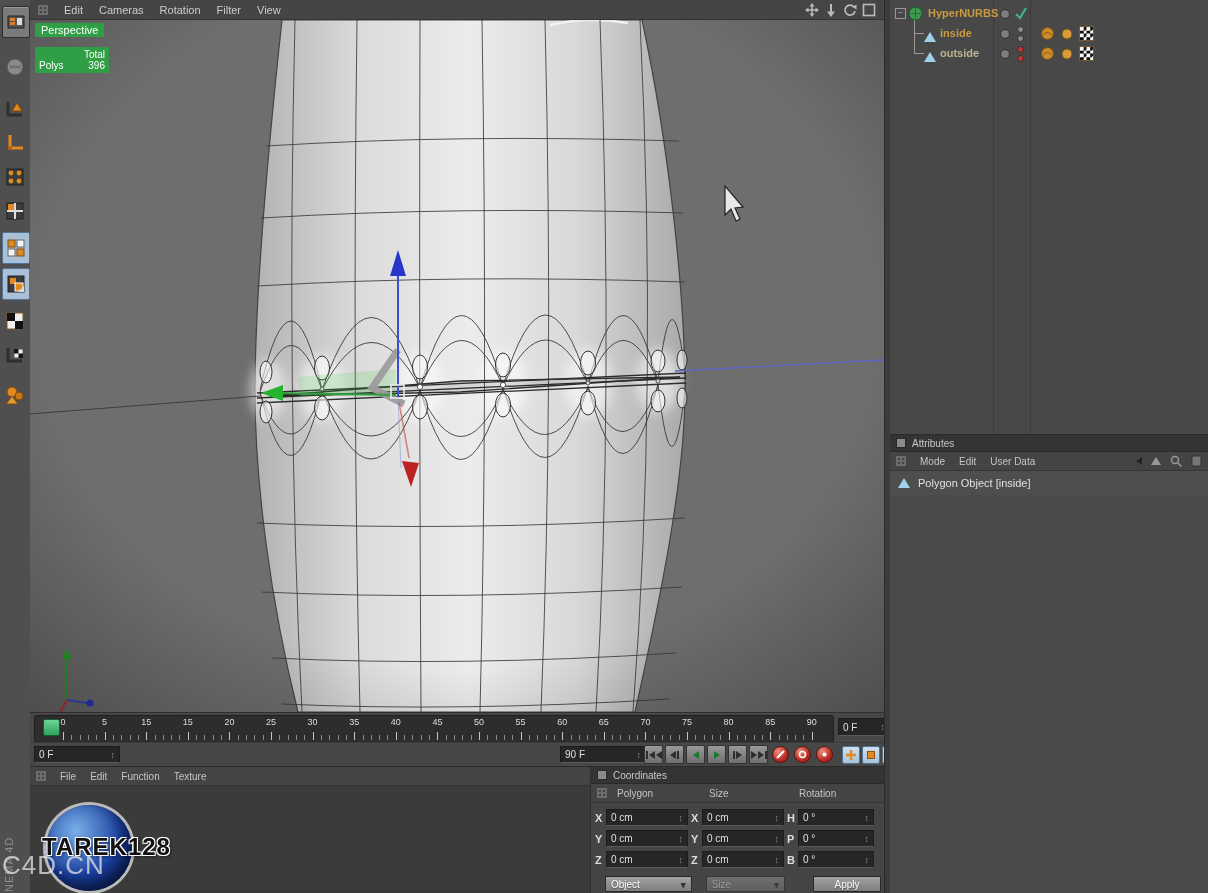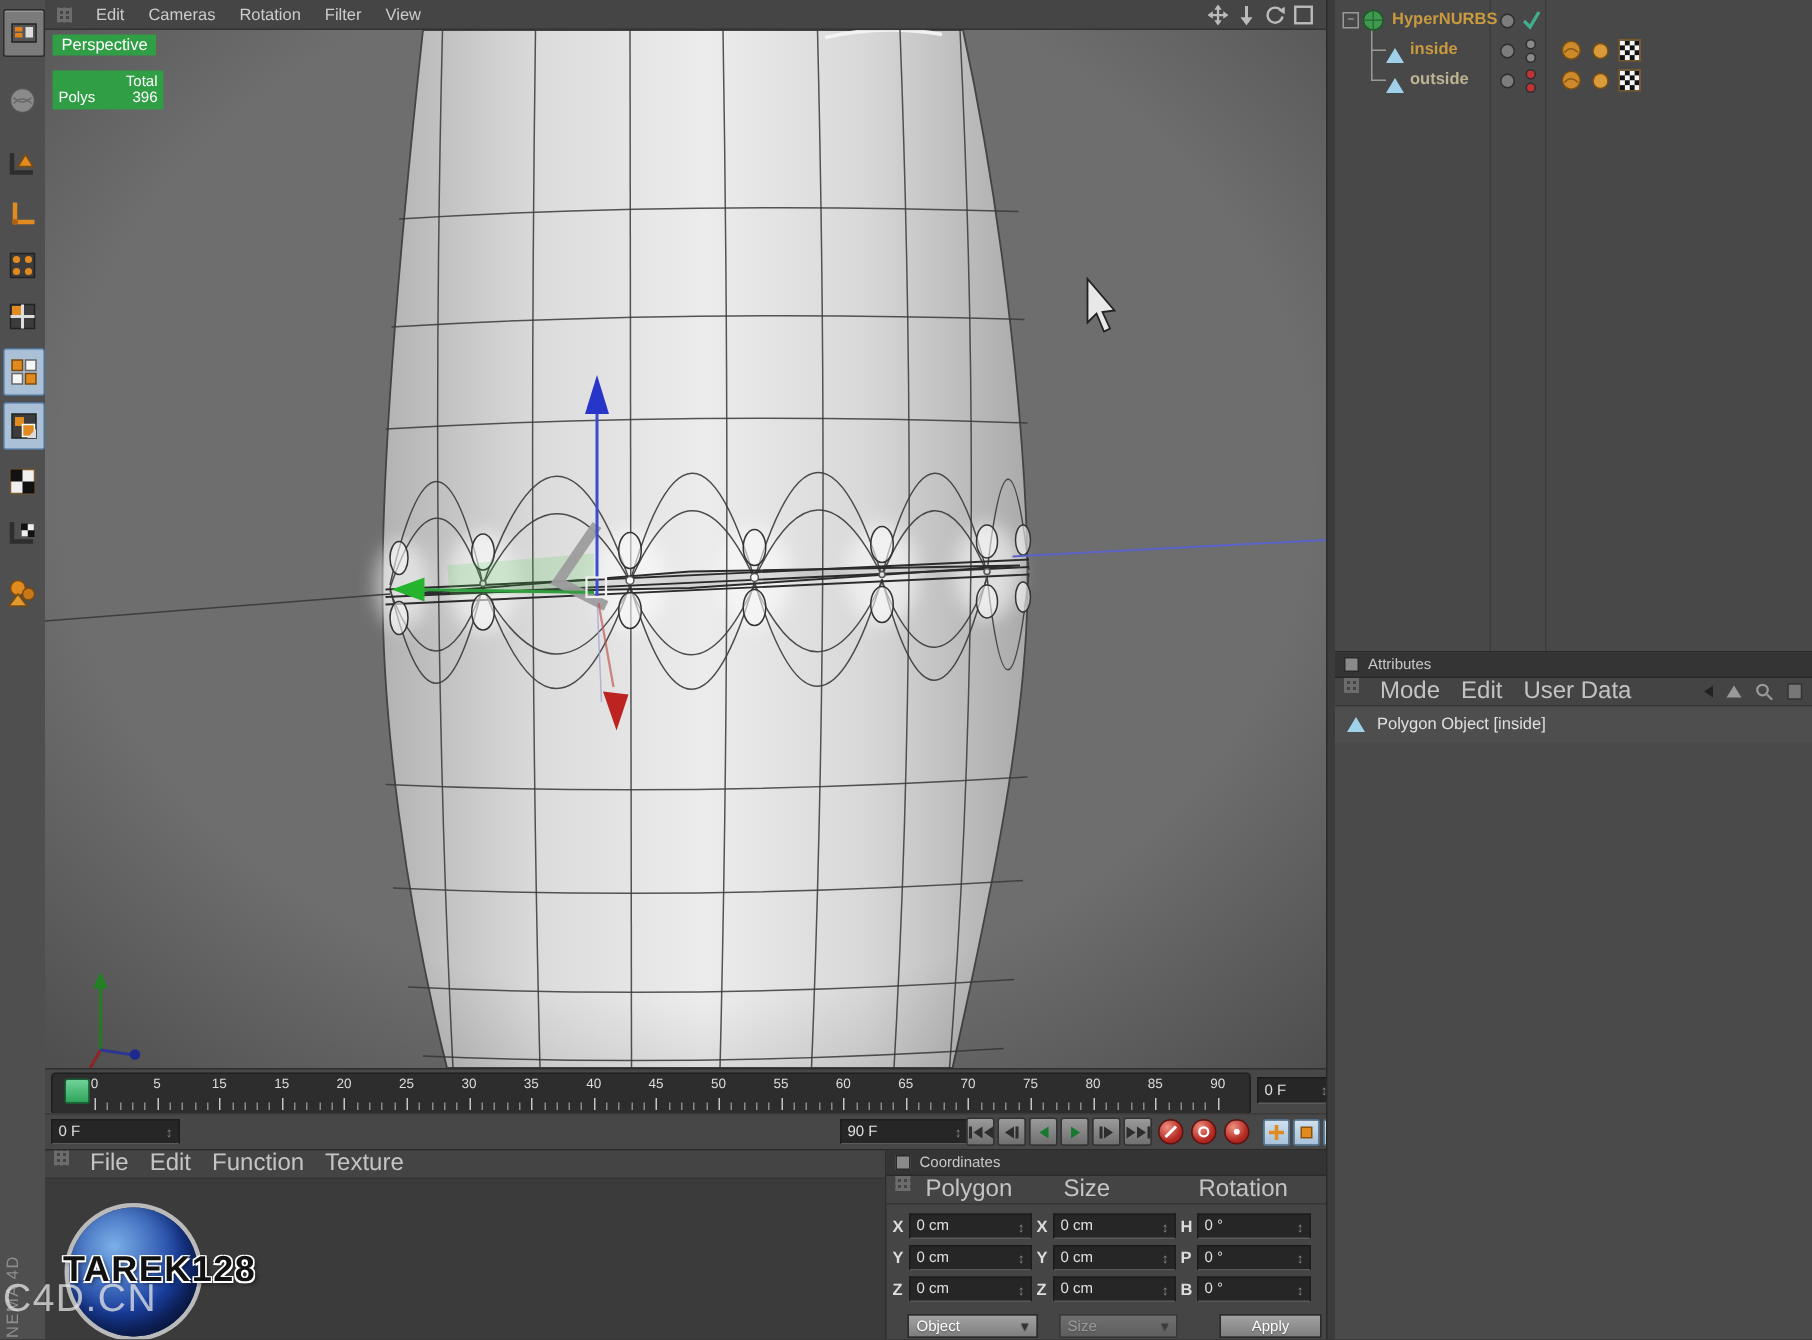--- a/index.html
+++ b/index.html
@@ -3,22 +3,22 @@
 <meta charset="utf-8">
 <style>
   html,body{margin:0;padding:0;background:#222;}
   #app{position:relative;width:1208px;height:893px;overflow:hidden;background:#4a4a4a;
        font-family:"Liberation Sans",sans-serif;color:#ccc;font-size:11px;-webkit-font-smoothing:antialiased;}
   .abs{position:absolute;}
   
   .ptitle{background:#343434;border-bottom:1px solid #2a2a2a;display:flex;align-items:center;gap:6px;
           padding:0 6px;font-size:10px;color:#c8c8c8;height:16px;}
   .sq{width:8px;height:8px;background:#8a8a8a;border:1px solid #2a2a2a;display:inline-block;}
-  .menurow{background:#444;border-bottom:1px solid #353535;display:flex;gap:14px;
-           padding:0 6px;height:18px;font-size:16px;color:#c4c4c4;}
+  .menurow{background:#444;border-bottom:1px solid #353535;display:flex;align-items:center;gap:14px;
+           padding:0 6px;height:18px;font-size:10px;color:#c4c4c4;}
   .handle{width:10px;height:10px;background:
       repeating-linear-gradient(0deg,#777 0 2px,transparent 2px 4px),
       repeating-linear-gradient(90deg,#777 0 2px,transparent 2px 4px);opacity:.8;}
   .mi{cursor:default;}
   
   .dfield{background:#262626;border:1px solid #1c1c1c;border-bottom-color:#5a5a5a;color:#e0e0e0;
           font-size:10px;display:flex;align-items:center;padding:0 4px;height:15px;}
   .dfield .spin{margin-left:auto;color:#888;font-size:9px;}
   .dd{background:linear-gradient(#a2a2a2,#7e7e7e);border:1px solid #2a2a2a;color:#fff;
       text-shadow:0 1px 1px rgba(0,0,0,.4);font-size:10px;display:flex;align-items:center;

